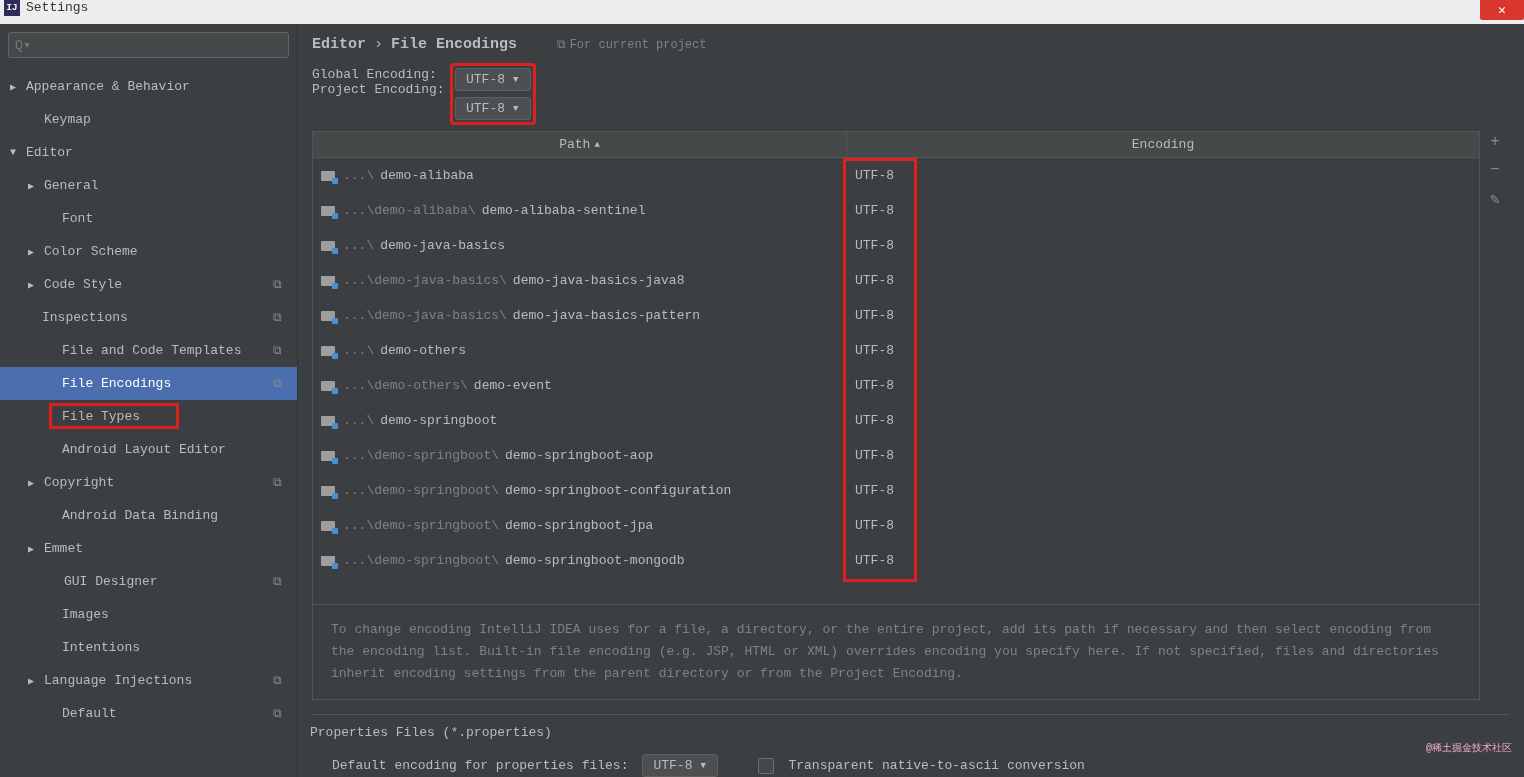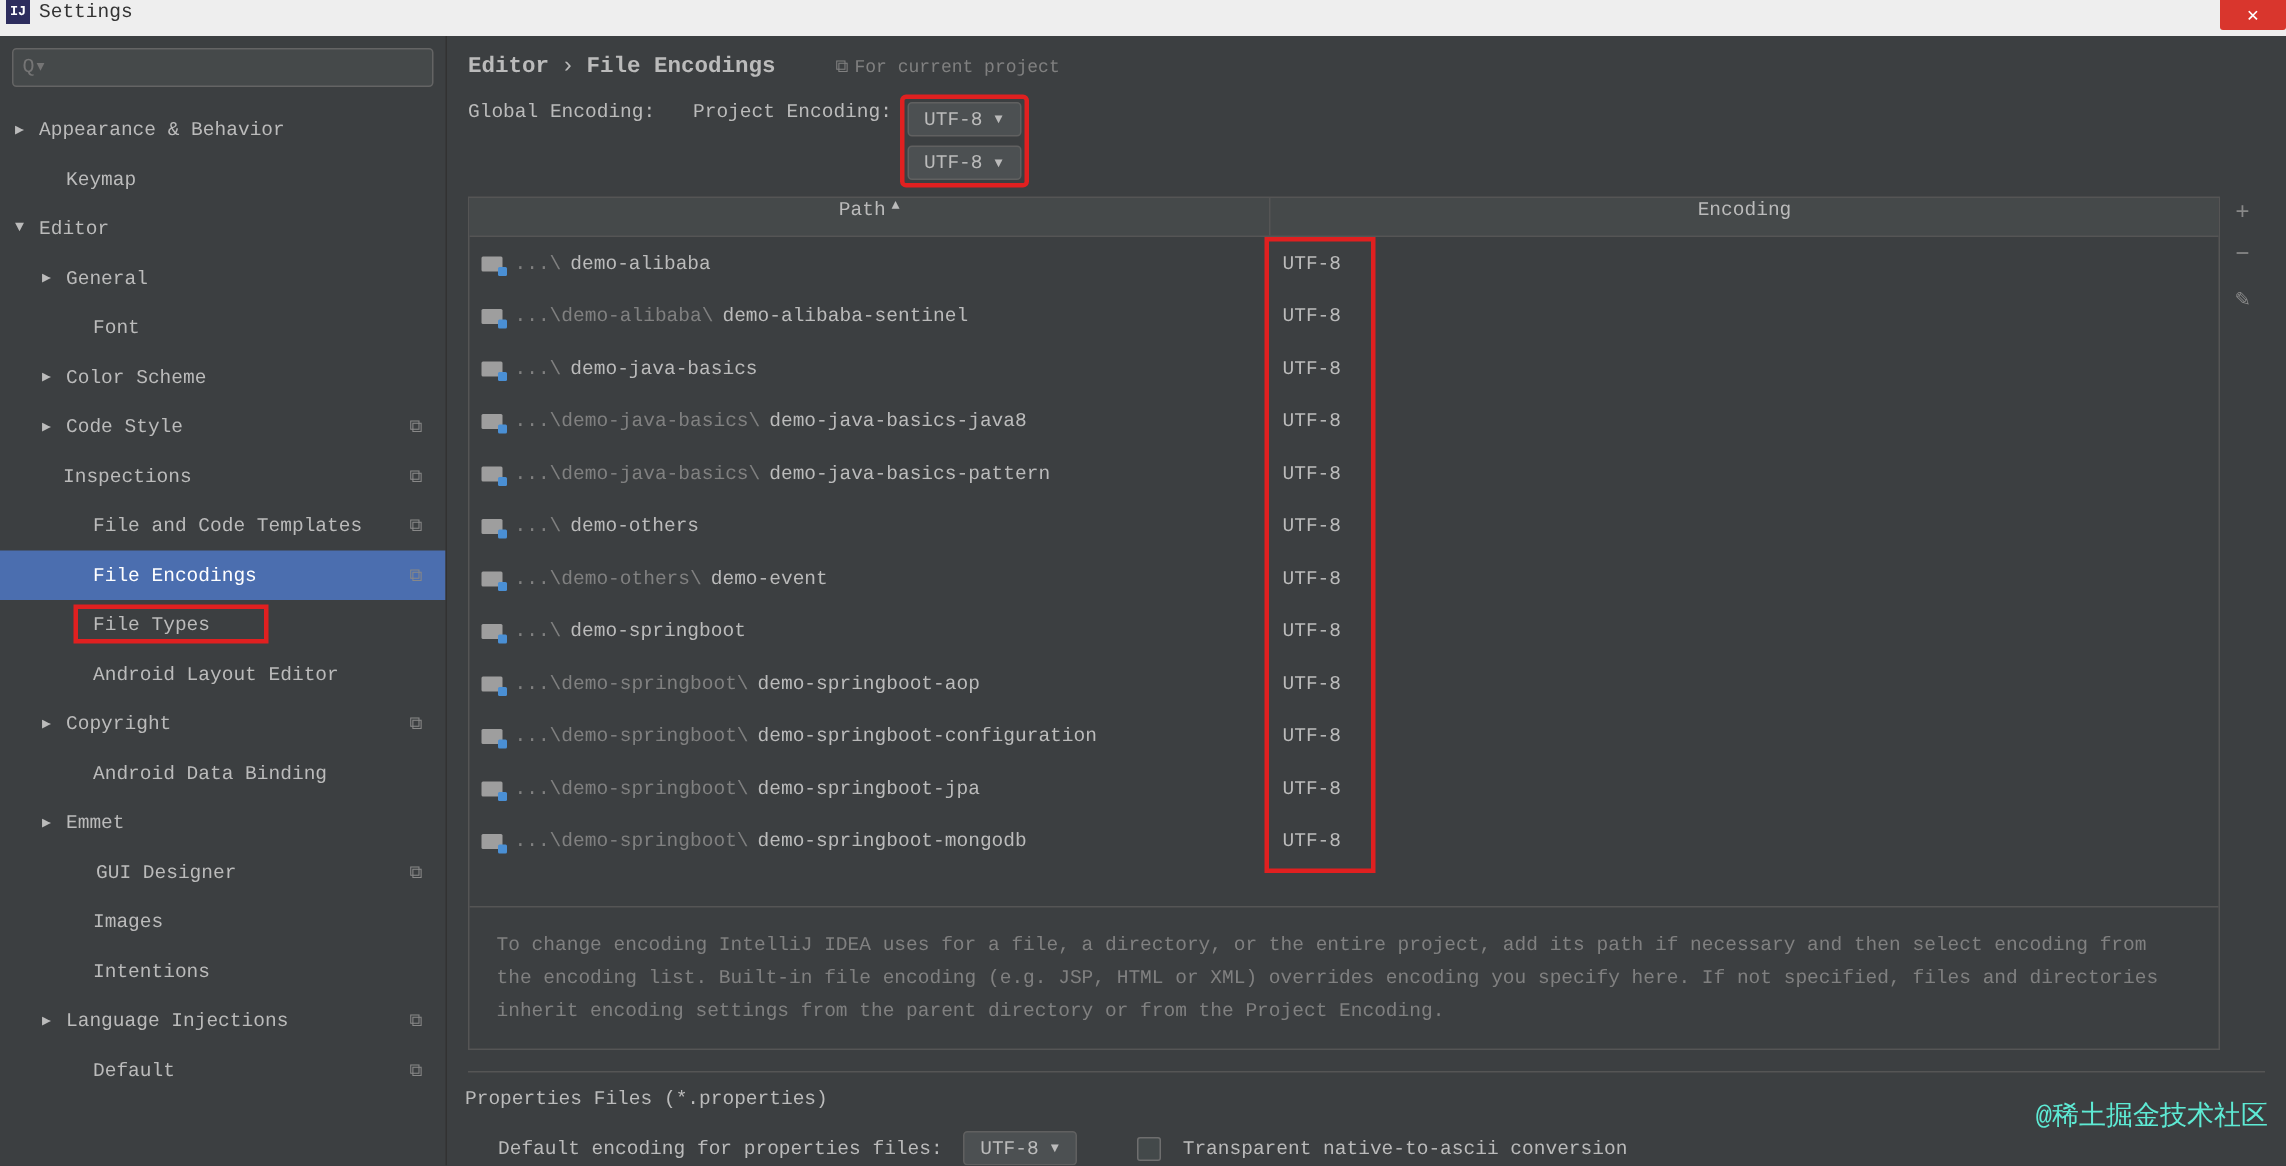--- a/index.html
+++ b/index.html
@@ -148,21 +148,21 @@
   min-width: 0;
 }
 .table-header {
   display: flex;
   background: #45494a;
   border-bottom: 1px solid #555;
   height: 26px;
 }
 .table-header .th {
   display: flex;
-  align-items: flex-start;
+  align-items: center;
   justify-content: center;
   color: #bbbbbb;
   border-right: 1px solid #555;
   gap: 4px;
 }
 .table-header .th:last-child { border-right: none; }
 .th-path { width: 534px; }
 .th-enc { flex: 1; }
 .table-body {
   flex: 1;
@@ -246,22 +246,22 @@
   border-radius: 2px;
   background: #43494a;
 }
 .red-box-table { position: absolute; border: 3px solid #e02020; pointer-events: none; }
 .red-box-enc { left: 530px; top: 0; width: 74px; height: 424px; }
 .red-box-tree { position: absolute; border: 3px solid #e02020; pointer-events: none; left: 49px; top: 403px; width: 130px; height: 26px; }
 .watermark {
   position: absolute;
   right: 12px;
   bottom: 22px;
-  color: #5eead4;
-  font-size: 18px;
+  color: #f9a8d4;
+  font-size: 10px;
 }
 </style>
 </head>
 <body>
 
 <div class="title-bar">
   <span class="app-icon">IJ</span>
   <span>Settings</span>
   <div class="close-btn">✕</div>
 </div>
@@ -368,21 +368,21 @@
       <span class="crumb strong">Editor</span>
       <span class="crumb">›</span>
       <span class="crumb strong">File Encodings</span>
       <span class="scope-hint">
         <span>⧉</span>
         <span>For current project</span>
       </span>
     </div>
 
     <div style="padding-left:14px; display:flex; align-items:flex-start; gap:0;">
-      <div style="display:flex; flex-direction:row; gap:12px; padding-top:4px;">
+      <div style="display:flex; flex-direction:column; padding-top:4px;">
         <div class="encoding-row" style="padding:0;">
           <span class="lbl">Global Encoding:</span>
         </div>
         <div class="encoding-row" style="padding:0;">
           <span class="lbl">Project Encoding:</span>
         </div>
       </div>
       <div class="highlight-red" style="display:flex; flex-direction:column; gap:6px;">
         <div class="select-box">
           <span>UTF-8</span>

